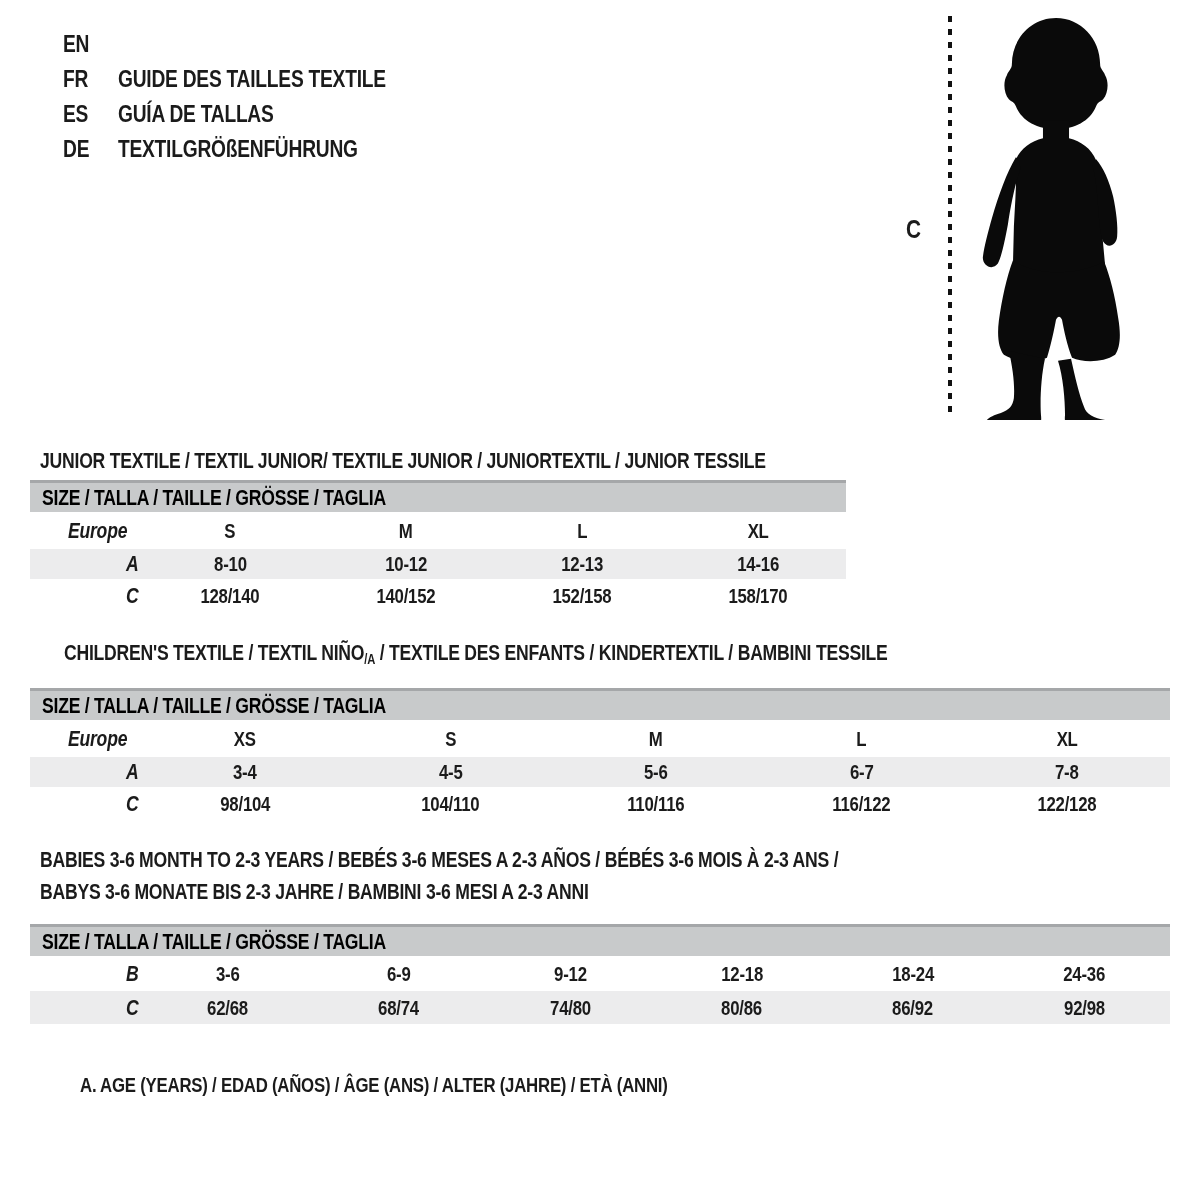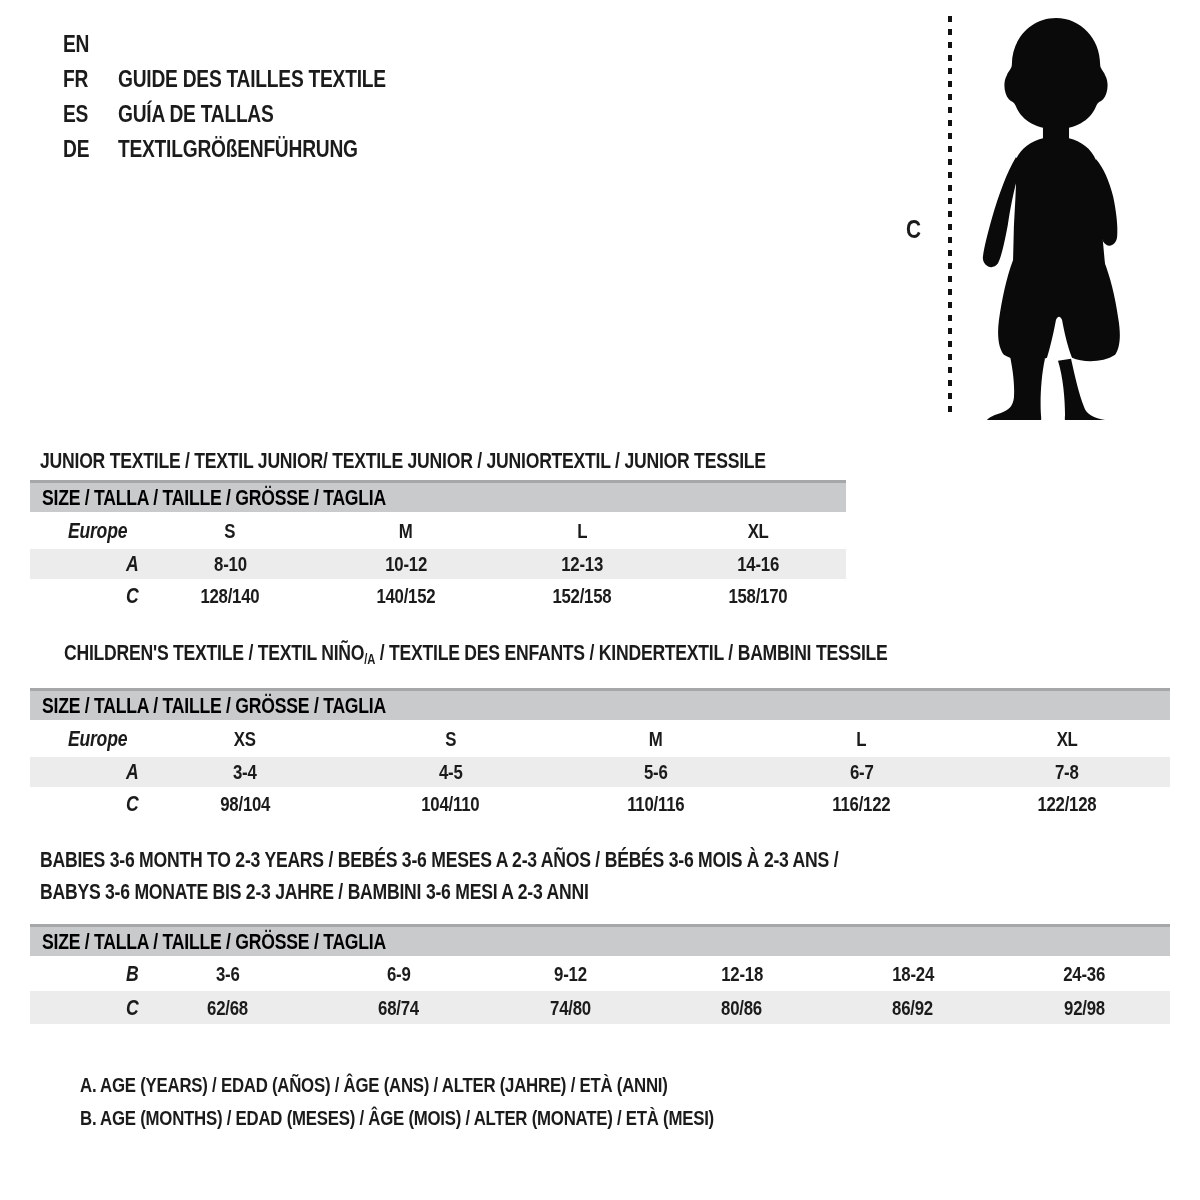--- a/index.html
+++ b/index.html
@@ -185,16 +185,13 @@
     <span class="cell"><span class="cxc">80/86</span></span>
     <span class="cell"><span class="cxc">86/92</span></span>
     <span class="cell"><span class="cxc">92/98</span></span>
   </div>
 </div>
 
 <div class="abs legend">
   <div class="legend-line">
       <span class="cxl">A. AGE (YEARS) / EDAD (AÑOS) / ÂGE (ANS) / ALTER (JAHRE) / ETÀ (ANNI)</span>
     </div>
-  <div class="legend-line">
-      <span class="cxl">B. AGE (MONTHS) / EDAD (MESES) / ÂGE (MOIS) / ALTER (MONATE) / ETÀ (MESI)</span>
-    </div>
 </div>
 
 </body></html>

